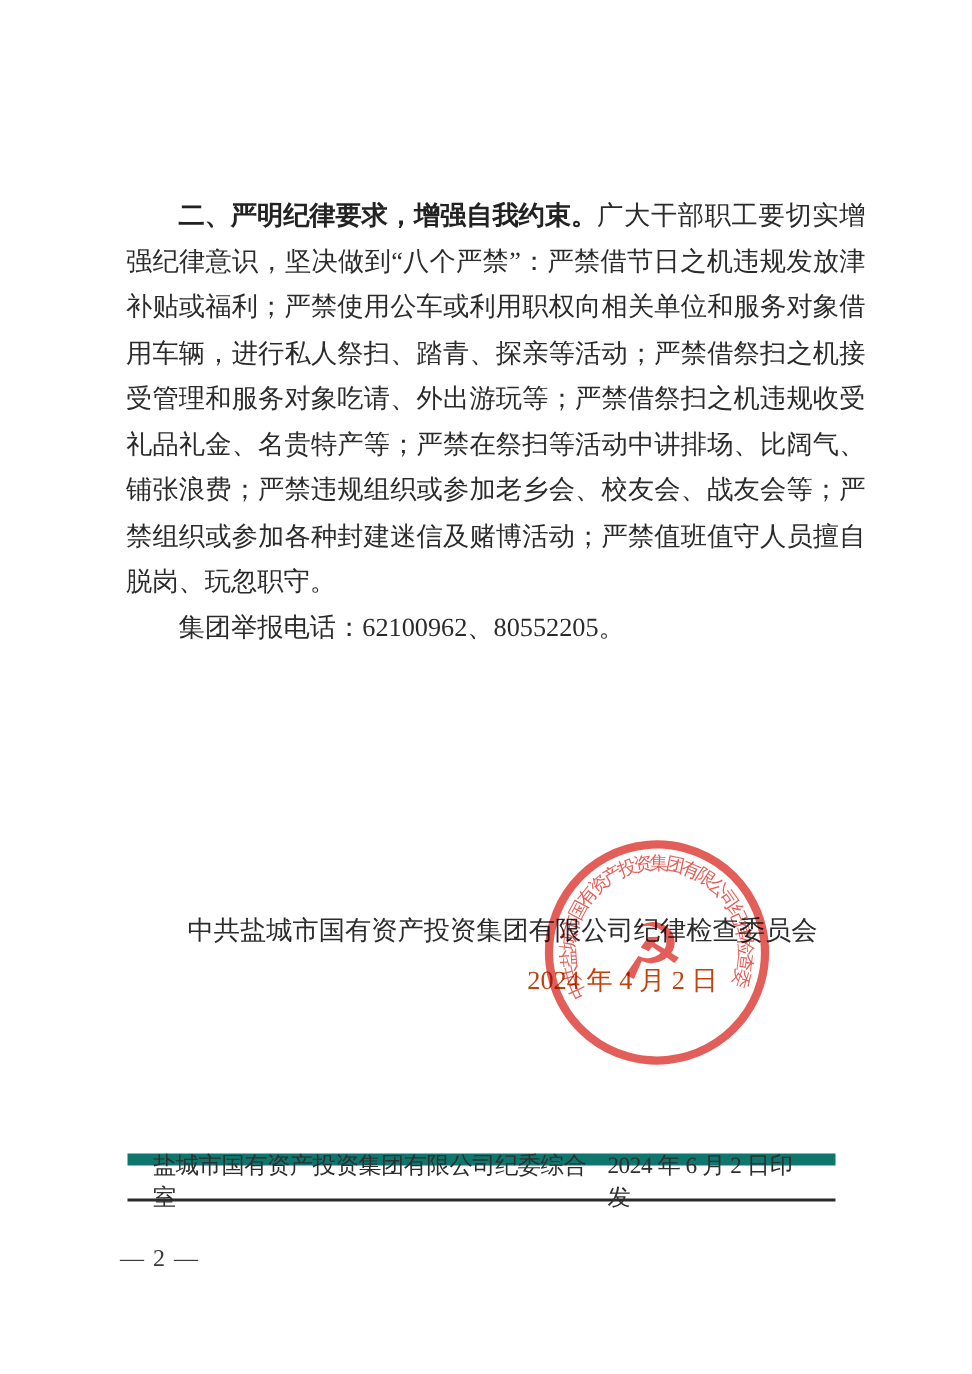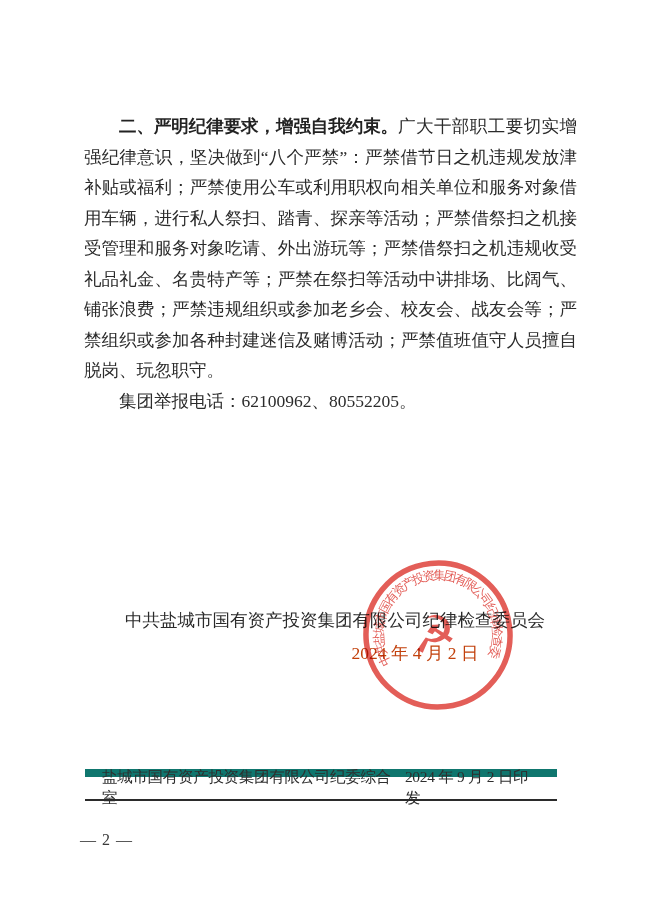--- a/index.html
+++ b/index.html
@@ -10,21 +10,21 @@
     height: 916px;
     background: #ffffff;
     overflow: hidden;
     font-family: "Liberation Serif", "DejaVu Serif", serif;
     color: #2b2b2b;
   }
   
   .content {
     position: absolute;
     left: 84px;
-    top: 111px;
+    top: 128px;
     width: 493px;
     font-size: 17.5px;
     line-height: 30.5px;
     text-align: justify;
     text-justify: inter-character;
   }
   .content p {
     text-indent: 2em;
     margin: 0;
   }
@@ -113,18 +113,18 @@
       <path id="sealArc" d="M 32.4 105.2 A 55 55 0 1 1 131.6 105.2"></path>
     </defs>
     <text font-size="12.5" fill="#dd3a33" font-family="'Liberation Sans','DejaVu Sans',sans-serif">
       <textPath href="#sealArc" startOffset="0" textLength="246">中共盐城市国有资产投资集团有限公司纪律检查委员会</textPath>
     </text>
     <text x="78" y="98" text-anchor="middle" font-size="50" fill="#dd3a33" font-family="'DejaVu Sans',sans-serif">☭</text>
   </svg>
 
   <div class="footer-bar">
     <span>盐城市国有资产投资集团有限公司纪委综合室</span>
-    <span>2024 年 9 月 2 日印发</span>
+    <span>2024 年 6 月 2 日印发</span>
   </div>
 
   <div class="page-number">— 2 —</div>
 
 </div>
 
 </body></html>

